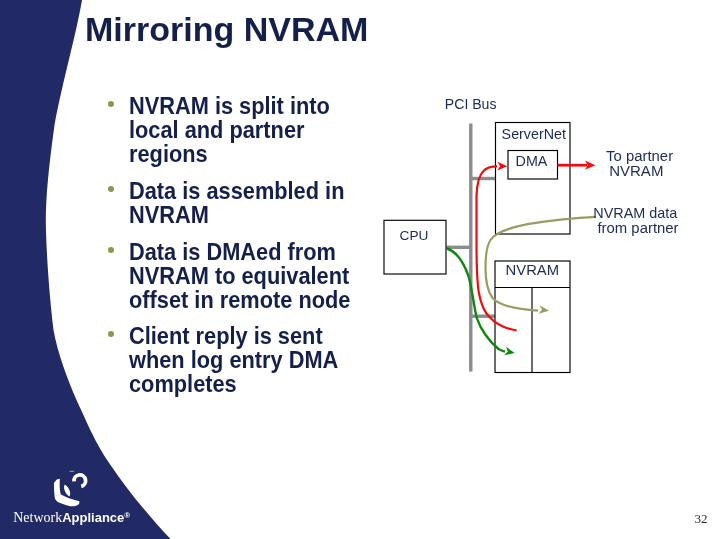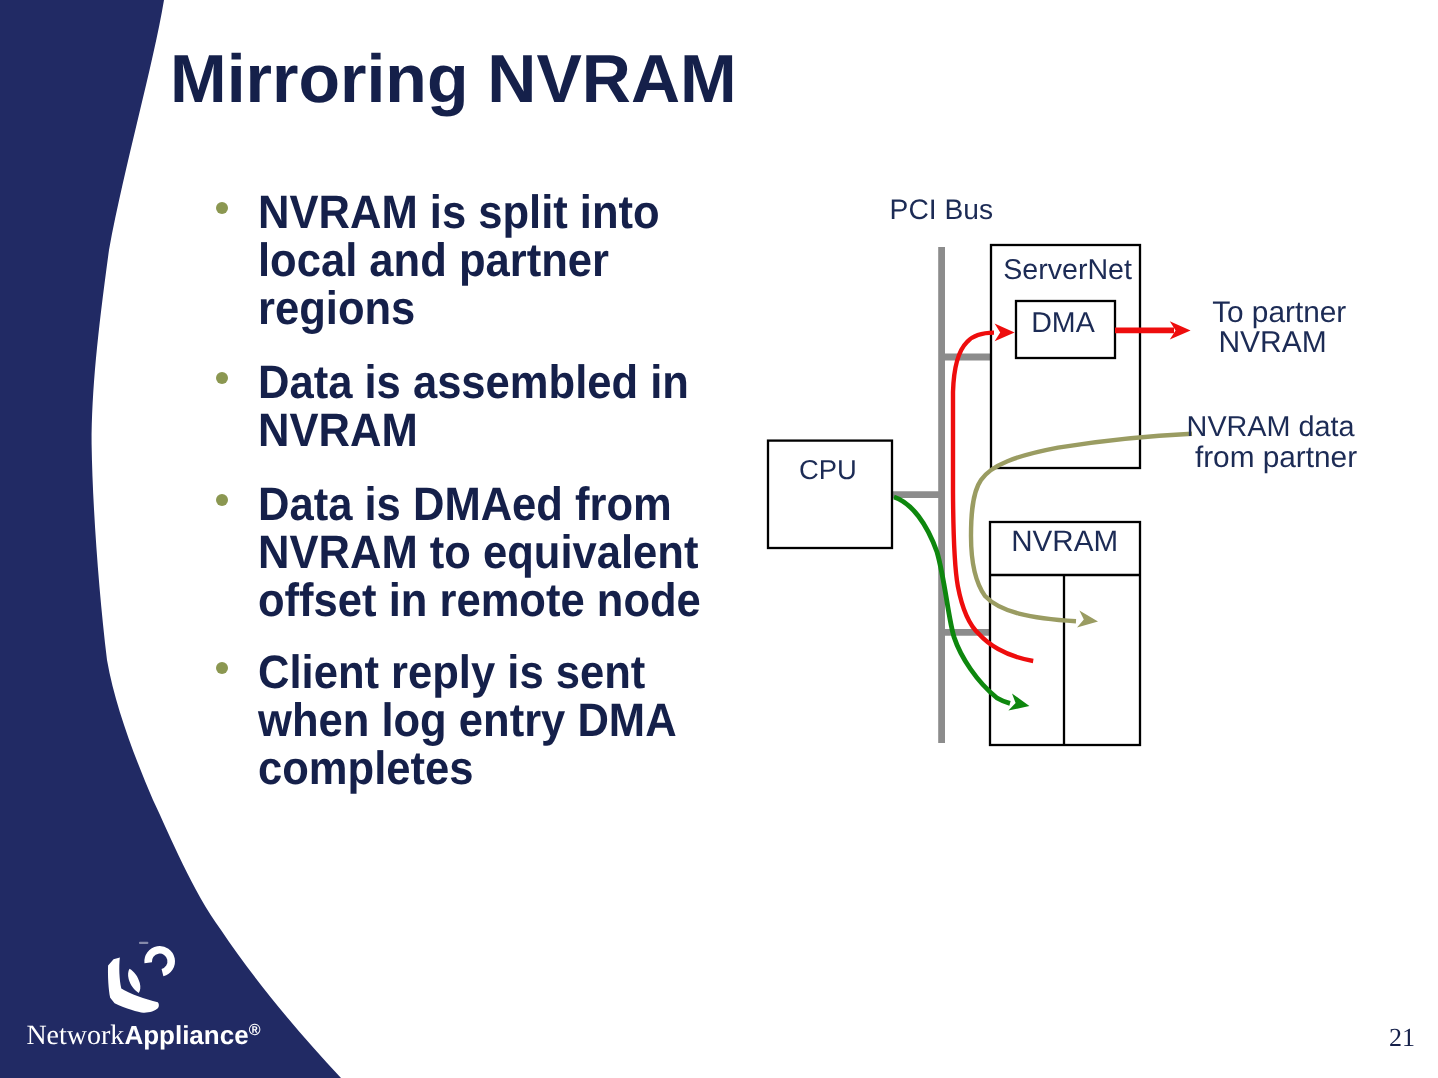--- a/index.html
+++ b/index.html
@@ -1,19 +1,19 @@
 <!DOCTYPE html>
 <html><head>
 <meta charset="utf-8">
 <style>
   html,body{margin:0;padding:0;}
   body{width:719px;height:539px;background:#ffffff;overflow:hidden;position:relative;
        font-family:"Liberation Sans", sans-serif;}
   #band{position:absolute;left:0;top:0;width:200px;height:539px;}
-  #title{position:absolute;left:85px;top:21px;font-size:34px;font-weight:bold;color:#15204a;
+  #title{position:absolute;left:85px;top:10px;font-size:34px;font-weight:bold;color:#15204a;
          white-space:nowrap;}
   .bullet{position:absolute;left:129px;font-size:23.4px;font-weight:bold;
           color:#15204a;line-height:24px;white-space:nowrap;
           transform:scaleX(0.931);transform-origin:0 0;}
   .dot{position:absolute;left:107.7px;width:6.5px;height:6.5px;border-radius:50%;background:#8b9751;}
   #diagram{position:absolute;left:0;top:0;}
   #logo{position:absolute;left:0;top:460px;}
   #pagenum{position:absolute;left:694.5px;top:510.8px;font-family:"Liberation Serif",serif;
            font-size:13px;color:#15204a;}
 </style>
@@ -90,13 +90,13 @@
 
     <path d="M65.0,24.2 C67.2,25.4 69.1,27.9 69.9,31.0 C70.4,32.9 70.2,34.7 69.4,35.7 C67.3,34.5 65.4,32.1 64.6,29.1 C64.1,27.2 64.3,25.3 65.0,24.2 Z"></path>
 
     <rect x="69.5" y="11.3" width="4.5" height="1.1" rx="0.5" opacity="0.45"></rect>
   </g>
 
   <path d="M73.9,21.3 A5.5,5.5 0 1 1 80.7,26.0" fill="none" stroke="#ffffff" stroke-width="3.6" transform="translate(-3.5,-1.0) scale(1.05)"></path>
   <text x="13.2" y="62.2" fill="#ffffff"><tspan font-family="Liberation Serif, serif" font-size="14px">Network</tspan><tspan font-family="Liberation Sans, sans-serif" font-weight="bold" font-size="13px">Appliance</tspan><tspan font-family="Liberation Sans, sans-serif" font-weight="bold" font-size="8px" dy="-4.5">®</tspan></text>
 </svg>
 
-<div id="pagenum">21</div>
+<div id="pagenum">32</div>
 
 </body></html>

